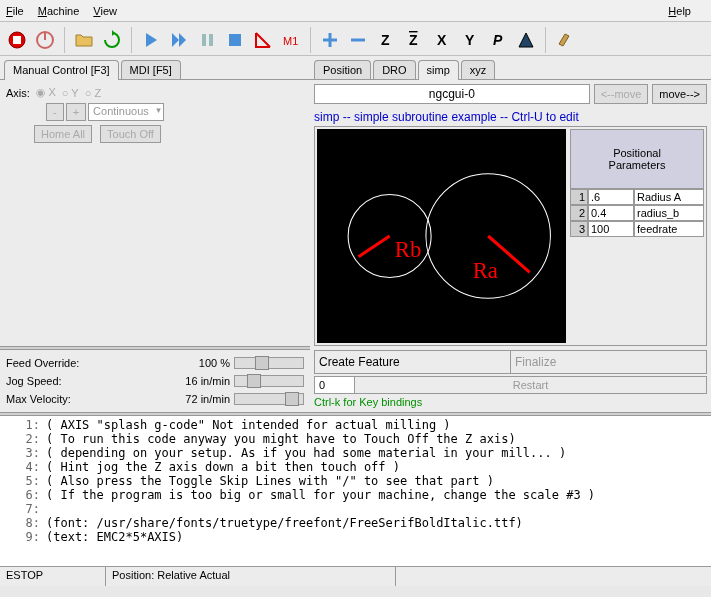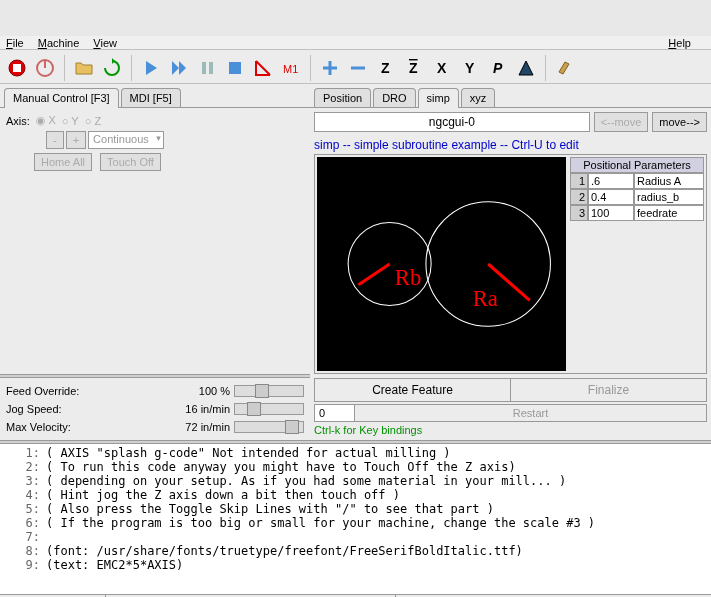--- a/index.html
+++ b/index.html
@@ -1,17 +1,17 @@
 <!DOCTYPE html>
 <html><head>
 <meta charset="utf-8">
 <style>
 * { box-sizing: border-box; margin: 0; padding: 0; }
 html, body { width: 711px; height: 597px; font-family: Arial, sans-serif; font-size: 11px; background: #e8e8e8; overflow: hidden; }
-.menubar { height: 14px; background: #f0f0f0; border-bottom: 1px solid #c0c0c0; display: flex; align-items: center; padding: 0 6px; margin-top: 36px; }
+.menubar { height: 22px; background: #f0f0f0; border-bottom: 1px solid #c0c0c0; display: flex; align-items: center; padding: 0 6px; }
 .menubar .menu-item { margin-right: 14px; cursor: pointer; }
 .menubar .menu-item u { text-decoration: underline; }
 .menubar .spacer { flex: 1; }
 .toolbar { height: 34px; background: #ececec; border-bottom: 1px solid #c0c0c0; display: flex; align-items: flex-end; padding: 2px 4px; gap: 2px; }
 .toolbar .sep { width: 1px; height: 26px; background: #c0c0c0; margin: 0 4px; }
 .toolbar .tb-btn { width: 26px; height: 26px; display: flex; align-items: center; justify-content: center; border: 1px solid transparent; cursor: pointer; }
 .main-area { display: flex; height: 356px; }
 .left-pane { width: 310px; background: #ececec; display: flex; flex-direction: column; }
 .right-pane { flex: 1; background: #ececec; display: flex; flex-direction: column; }
 .tabs-row { display: flex; padding: 4px 4px 0 4px; border-bottom: 1px solid #999; }
@@ -32,27 +32,27 @@
 .feed-row .val { text-align: right; padding-right: 4px; }
 .slider { height: 12px; border: 1px solid #999; background: #ddd; position: relative; }
 .slider .thumb { position: absolute; width: 14px; height: 14px; background: #ccc; border: 1px solid #888; top: -2px; left: 30px; }
 .right-content { flex: 1; display: flex; flex-direction: column; padding: 4px; }
 .ngcgui-bar { display: flex; gap: 4px; margin-bottom: 4px; }
 .ngcgui-bar .title-box { flex: 1; background: #fff; border: 1px solid #999; text-align: center; padding: 2px; font-size: 12px; }
 .simp-desc { color: #0000cc; font-size: 12px; margin: 2px 0; }
 .canvas-row { display: flex; flex: 1; gap: 4px; border: 1px solid #999; padding: 2px; background: #ececec; }
 .canvas-box { flex: 1; background: #000; position: relative; }
 .params-box { width: 134px; }
-.params-header { background: #d0d0e0; border: 1px solid #999; text-align: center; font-size: 11px; padding: 1px; }
+.params-header { background: #d0d0e0; border: 1px solid #999; text-align: center; font-size: 11px; padding: 17px; }
 .param-row { display: grid; grid-template-columns: 18px 46px 1fr; }
 .param-row > div { border: 1px solid #999; padding: 1px 2px; background: #ffffff; font-size: 11px; }
 .param-row .idx { text-align: right; background: #d0d0d0; }
 .param-row .val { background: #fff; }
 .bottom-buttons { display: flex; margin-top: 4px; border: 1px solid #999; }
-.bottom-buttons .btn2 { flex: 1; text-align: center; padding: 4px; border-right: 1px solid #999; font-size: 12px; cursor: pointer; }
+.bottom-buttons .btn2 { flex: 1; text-align: left; padding: 4px; border-right: 1px solid #999; font-size: 12px; cursor: pointer; }
 .bottom-buttons .btn2:last-child { border-right: none; color: #999; }
 .restart-row { display: flex; margin-top: 2px; border: 1px solid #999; }
 .restart-row .num { width: 40px; padding: 2px 4px; background: #fff; border-right: 1px solid #999; }
 .restart-row .restart { flex: 1; text-align: center; padding: 2px; color: #999; }
 .key-hint { color: #009000; font-size: 11px; margin-top: 2px; }
 .divider { height: 4px; background: #d0d0d0; border-top: 1px solid #999; border-bottom: 1px solid #999; }
 .code-area { height: 150px; background: #fff; font-family: monospace; font-size: 12px; padding: 2px; overflow: hidden; white-space: pre; }
 .code-area .ln { color: #666; display: inline-block; width: 38px; text-align: right; margin-right: 6px; }
 .statusbar { height: 20px; display: flex; border-top: 1px solid #999; background: #ececec; }
 .statusbar > div { border-right: 1px solid #999; padding: 2px 6px; font-size: 11px; }

